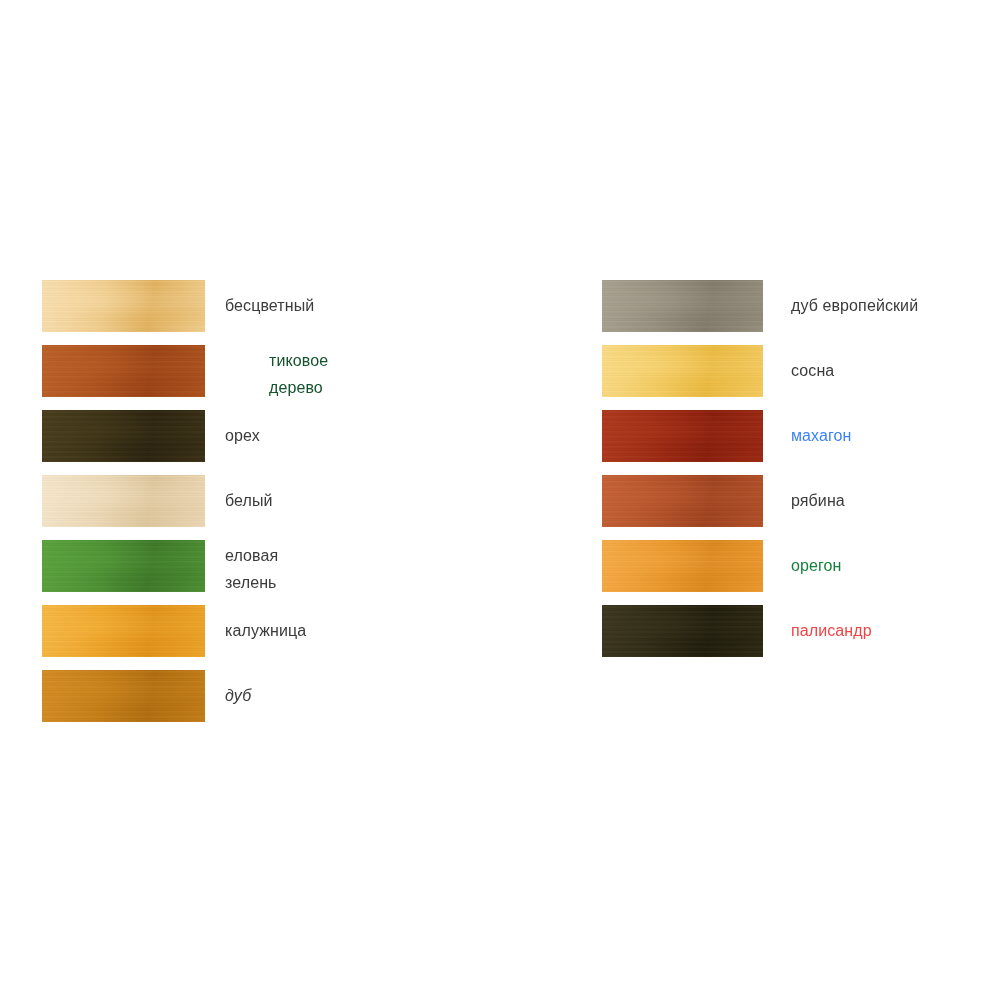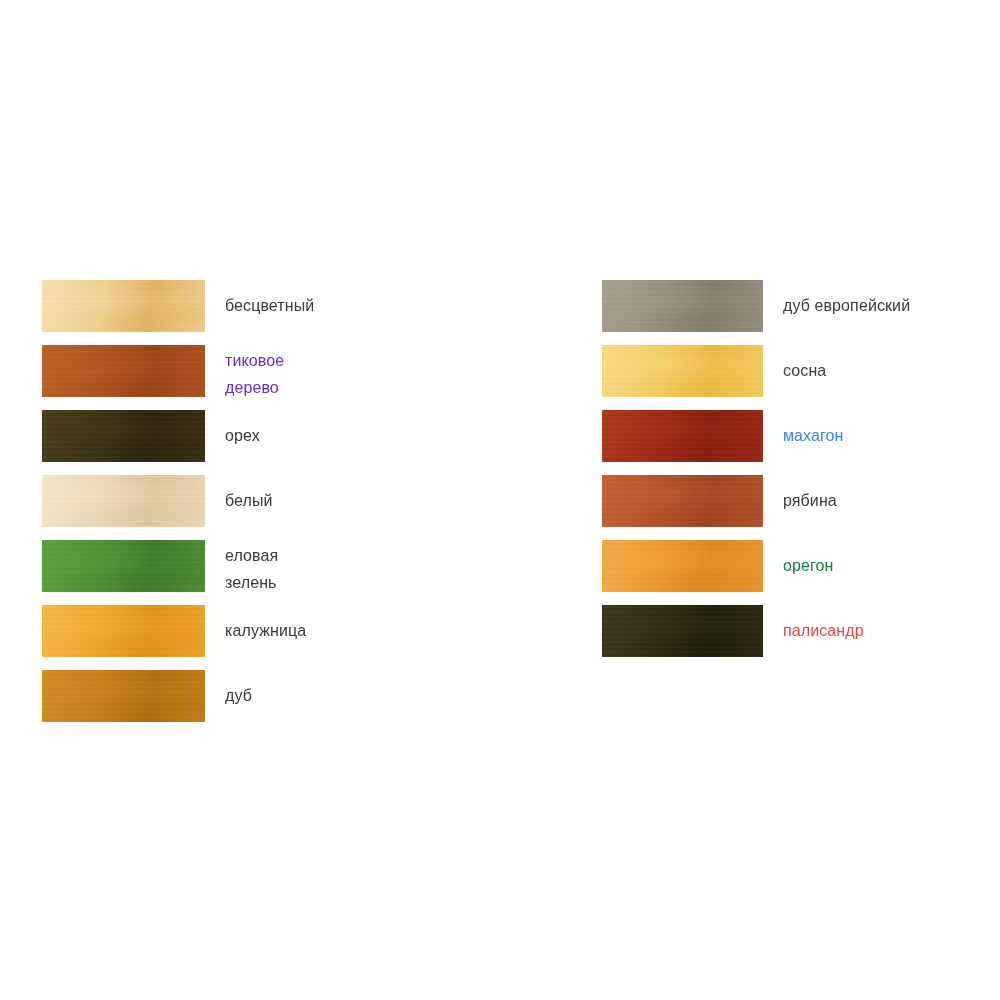--- a/index.html
+++ b/index.html
@@ -80,21 +80,21 @@
   .label {
     color: #3b3b3b;
     font-size: 16px;
     line-height: 27px;
     letter-spacing: 0.1px;
     white-space: pre-line;
     padding-left: 20px;
     padding-top: 12px;
   }
   .column.right .label {
-    padding-left: 20px;
+    padding-left: 28px;
   }
   .label.two-line {
     padding-top: 2px;
   }
 </style>
 </head>
 <body style="background: rgb(255, 255, 255);">
 
 <div class="chart">
   <div class="column left">
@@ -103,21 +103,21 @@
           <div class="grain"></div>
           <div class="grain2" style="background-image: radial-gradient(120% 60% at 30% 40%, rgba(250, 224, 177, 0.333) 0%, transparent 60%), radial-gradient(90% 45% at 78% 70%, rgba(227, 180, 98, 0.333) 0%, transparent 65%);"></div>
         </div>
         <div class="label" style="color: rgb(59, 59, 59);">бесцветный</div>
       </div>
       <div class="swatch-row">
         <div class="swatch" style="background-image: linear-gradient(100deg, rgb(188, 97, 40) 0%, rgb(176, 83, 31) 38%, rgb(156, 68, 22) 66%, rgb(176, 83, 31) 100%);">
           <div class="grain"></div>
           <div class="grain2" style="background-image: radial-gradient(120% 60% at 30% 40%, rgba(188, 97, 40, 0.333) 0%, transparent 60%), radial-gradient(90% 45% at 78% 70%, rgba(156, 68, 22, 0.333) 0%, transparent 65%);"></div>
         </div>
-        <div class="label two-line" style="color: #6d28d9;">тиковое
+        <div class="label two-line" style="color: #14532d; margin-left: 44px;">тиковое
 дерево</div>
       </div>
       <div class="swatch-row">
         <div class="swatch" style="background-image: linear-gradient(100deg, rgb(74, 62, 29) 0%, rgb(59, 49, 21) 38%, rgb(44, 36, 16) 66%, rgb(59, 49, 21) 100%);">
           <div class="grain"></div>
           <div class="grain2" style="background-image: radial-gradient(120% 60% at 30% 40%, rgba(74, 62, 29, 0.333) 0%, transparent 60%), radial-gradient(90% 45% at 78% 70%, rgba(44, 36, 16, 0.333) 0%, transparent 65%);"></div>
         </div>
         <div class="label" style="color: rgb(59, 59, 59);">орех</div>
       </div>
       <div class="swatch-row">
@@ -140,21 +140,21 @@
           <div class="grain"></div>
           <div class="grain2" style="background-image: radial-gradient(120% 60% at 30% 40%, rgba(247, 185, 69, 0.333) 0%, transparent 60%), radial-gradient(90% 45% at 78% 70%, rgba(226, 148, 27, 0.333) 0%, transparent 65%);"></div>
         </div>
         <div class="label" style="color: rgb(59, 59, 59);">калужница</div>
       </div>
       <div class="swatch-row">
         <div class="swatch" style="background-image: linear-gradient(100deg, rgb(212, 141, 36) 0%, rgb(198, 127, 24) 38%, rgb(178, 111, 17) 66%, rgb(198, 127, 24) 100%);">
           <div class="grain"></div>
           <div class="grain2" style="background-image: radial-gradient(120% 60% at 30% 40%, rgba(212, 141, 36, 0.333) 0%, transparent 60%), radial-gradient(90% 45% at 78% 70%, rgba(178, 111, 17, 0.333) 0%, transparent 65%);"></div>
         </div>
-        <div class="label" style="color: rgb(59, 59, 59);">дуб</div>
+        <div class="label" style="color: rgb(59, 59, 59); font-style: italic;">дуб</div>
       </div>
     </div>
   <div class="column right">
       <div class="swatch-row">
         <div class="swatch" style="background-image: linear-gradient(100deg, rgb(169, 162, 145) 0%, rgb(151, 144, 127) 38%, rgb(132, 125, 109) 66%, rgb(151, 144, 127) 100%);">
           <div class="grain"></div>
           <div class="grain2" style="background-image: radial-gradient(120% 60% at 30% 40%, rgba(169, 162, 145, 0.333) 0%, transparent 60%), radial-gradient(90% 45% at 78% 70%, rgba(132, 125, 109, 0.333) 0%, transparent 65%);"></div>
         </div>
         <div class="label" style="color: rgb(59, 59, 59);">дуб европейский</div>
       </div>

